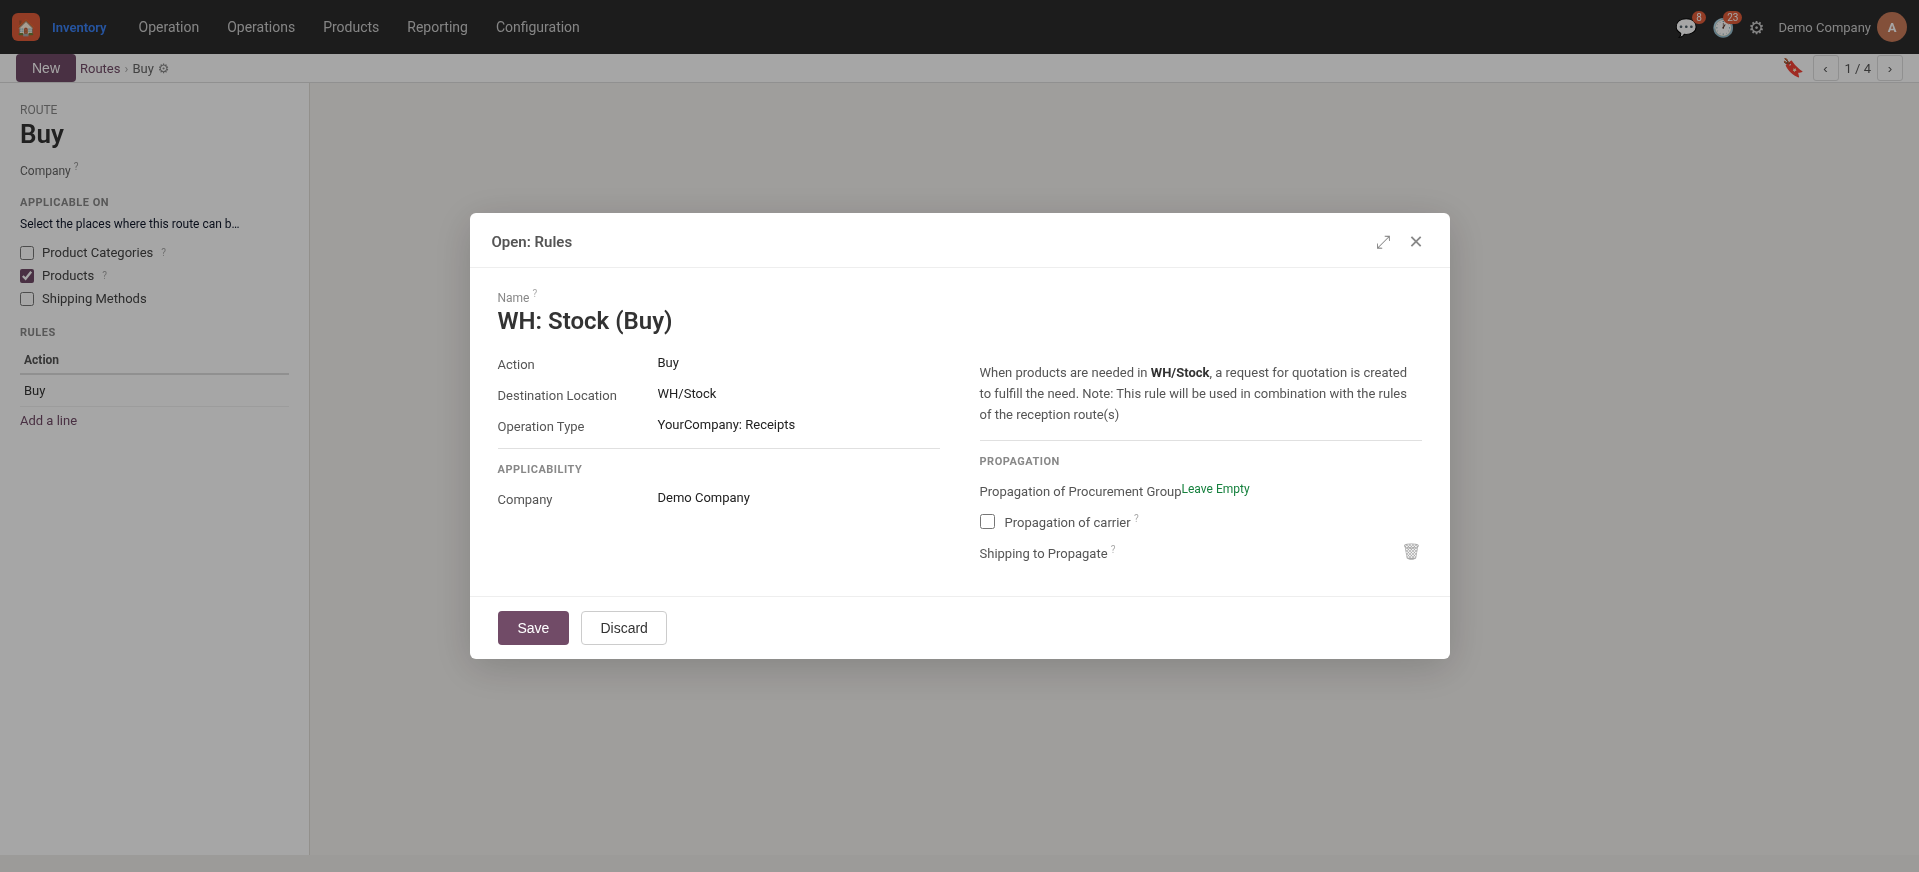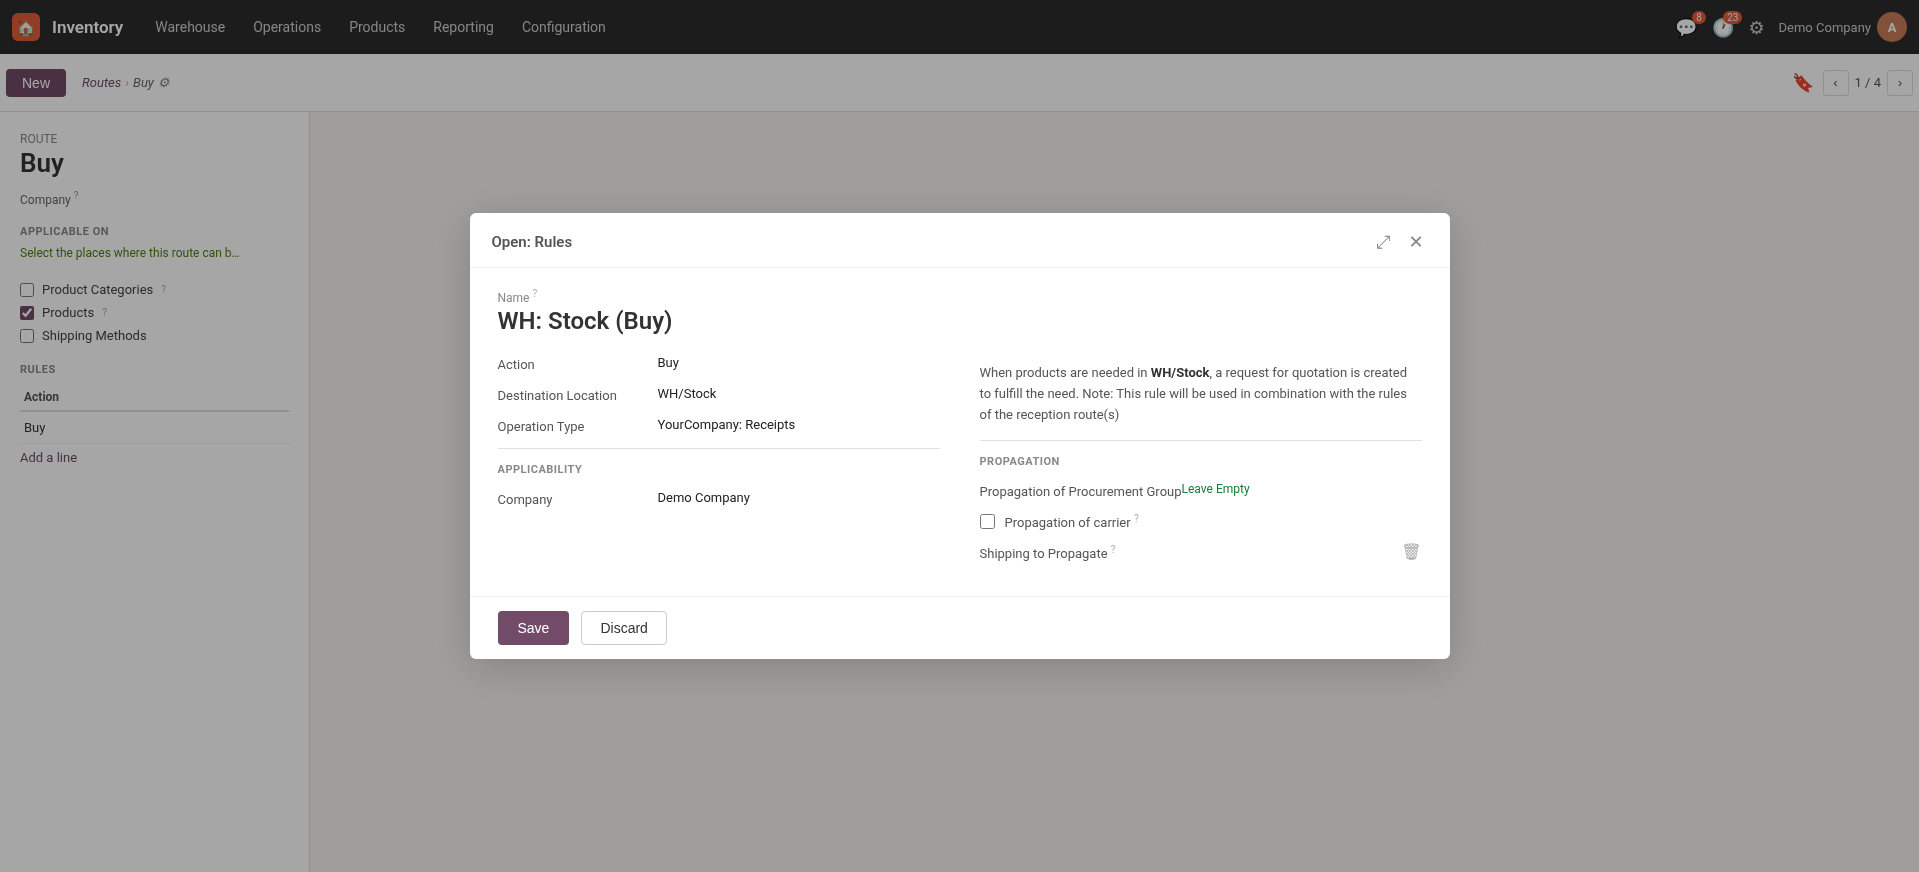--- a/index.html
+++ b/index.html
@@ -5,55 +5,55 @@
     * { box-sizing: border-box; margin: 0; padding: 0; }
     body { font-family: -apple-system, BlinkMacSystemFont, 'Segoe UI', Roboto, sans-serif; background: #f0eeeb; font-size: 14px; color: #333; height: 872px; overflow: hidden; }
 
     
     .topnav {
       display: flex; align-items: center; background: #2c2c2c; color: #fff;
       height: 54px; padding: 0 12px; gap: 4px;
     }
     .topnav-logo { display: flex; align-items: center; gap: 8px; margin-right: 8px; }
     .topnav-logo .logo-icon { width: 28px; height: 28px; background: #e05c3a; border-radius: 6px; display: flex; align-items: center; justify-content: center; font-size: 16px; }
-    .topnav-app { font-size: 17px; font-weight: 600; color: #ffffff; margin-right: 16px; }
+    .topnav-app { font-size: 13px; font-weight: 600; color: #3b82f6; margin-right: 16px; }
     .topnav-item { color: #ccc; padding: 6px 12px; border-radius: 4px; cursor: pointer; font-size: 14px; }
     .topnav-spacer { flex: 1; }
     .topnav-icons { display: flex; align-items: center; gap: 14px; }
     .notif-btn { position: relative; cursor: pointer; color: #ccc; font-size: 18px; }
     .notif-badge { position: absolute; top: -6px; right: -8px; background: #e05c3a; color: #fff; font-size: 10px; border-radius: 8px; padding: 1px 4px; }
     .topnav-user { display: flex; align-items: center; gap: 6px; cursor: pointer; }
     .user-avatar { width: 30px; height: 30px; border-radius: 50%; background: #c97b5a; display: flex; align-items: center; justify-content: center; color: #fff; font-size: 13px; font-weight: bold; }
 
     
     .toolbar {
       display: flex; align-items: center; background: #fff; border-bottom: 1px solid #ddd;
-      height: 58px; padding: 0 6px; gap: 16px;
+      height: 29px; padding: 0 16px; gap: 4px;
     }
     .btn-new { background: #714b67; color: #fff; border: none; border-radius: 4px; padding: 6px 16px; font-size: 14px; cursor: pointer; }
-    .breadcrumb { display: flex; align-items: flex-end; gap: 4px; font-size: 13px; color: #666; font-style: italic; }
+    .breadcrumb { display: flex; align-items: flex-end; gap: 4px; font-size: 13px; color: #666; }
     .breadcrumb a { color: #714b67; text-decoration: none; cursor: pointer; }
     .breadcrumb-sep { color: #aaa; }
     .gear-icon { color: #888; cursor: pointer; font-size: 13px; }
     .toolbar-right { margin-left: auto; display: flex; align-items: center; gap: 8px; }
     .bookmark-btn { background: none; border: none; cursor: pointer; color: #888; font-size: 18px; }
     .pager { display: flex; align-items: center; gap: 6px; font-size: 13px; color: #555; }
     .pager-btn { background: none; border: 1px solid #ddd; border-radius: 3px; width: 26px; height: 26px; cursor: pointer; display: flex; align-items: center; justify-content: center; color: #555; }
 
     
     .main-content { display: flex; height: calc(872px - 100px); }
 
     
     .left-panel { width: 310px; min-width: 310px; background: #fff; border-right: 1px solid #e0ddd8; padding: 20px 20px; overflow-y: auto; }
     .route-label { font-size: 12px; color: #888; text-transform: uppercase; margin-bottom: 2px; }
     .route-title { font-size: 26px; font-weight: 600; color: #333; margin-bottom: 12px; }
     .field-label { font-size: 12px; color: #666; margin-bottom: 14px; }
     .field-label sup { color: #999; font-size: 10px; }
     .section-header { font-size: 11px; font-weight: 700; color: #888; text-transform: uppercase; letter-spacing: 0.5px; margin-top: 18px; margin-bottom: 8px; }
-    .applicable-desc { font-size: 12px; color: #4d7c0f; margin-bottom: 22px; }
+    .applicable-desc { font-size: 12px; color: #0f172a; margin-bottom: 14px; }
     .checkbox-row { display: flex; align-items: center; gap: 8px; margin-bottom: 8px; font-size: 13px; color: #444; }
     .checkbox-row input[type=checkbox] { width: 14px; height: 14px; accent-color: #714b67; cursor: pointer; }
     .rules-section { margin-top: 20px; }
     .rules-table { width: 100%; border-collapse: collapse; margin-top: 8px; }
     .rules-table th { font-size: 12px; color: #555; text-align: left; border-bottom: 2px solid #ddd; padding: 6px 4px; }
     .rules-table td { font-size: 13px; padding: 8px 4px; border-bottom: 1px solid #f0f0f0; }
     .add-line-link { color: #714b67; font-size: 13px; cursor: pointer; margin-top: 6px; display: inline-block; }
 
     
     .overlay { position: fixed; inset: 0; background: rgba(0,0,0,0.35); z-index: 100; display: flex; align-items: center; justify-content: center; }
@@ -100,21 +100,21 @@
     .delete-icon { color: #aaa; cursor: pointer; font-size: 16px; }
   </style>
 </head>
 <body>
 
 <nav class="topnav">
   <div class="topnav-logo">
     <div class="logo-icon">🏠</div>
   </div>
   <span class="topnav-app">Inventory</span>
-  <span class="topnav-item">Warehouse</span>
+  <span class="topnav-item">Operation</span>
   <span class="topnav-item">Operations</span>
   <span class="topnav-item">Products</span>
   <span class="topnav-item">Reporting</span>
   <span class="topnav-item">Configuration</span>
   <div class="topnav-spacer"></div>
   <div class="topnav-icons">
     <div class="notif-btn">
       💬 <span class="notif-badge">8</span>
     </div>
     <div class="notif-btn">

